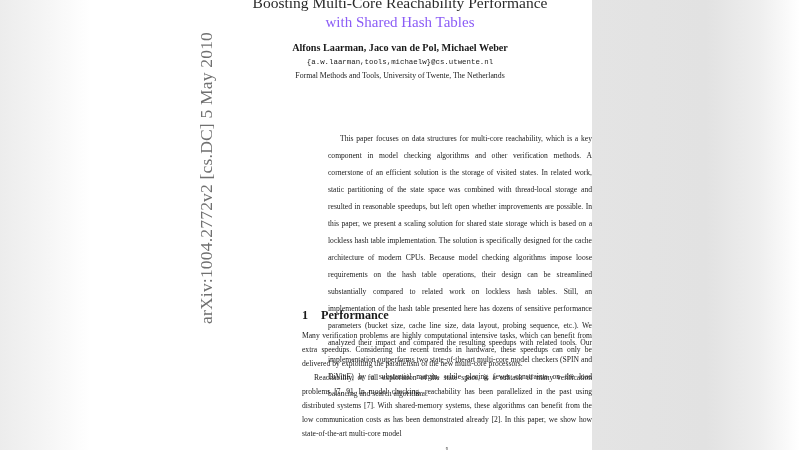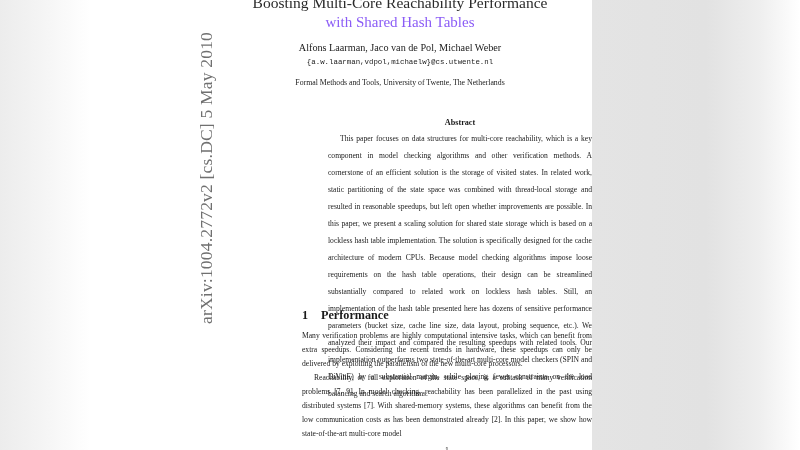--- a/index.html
+++ b/index.html
@@ -30,23 +30,23 @@
     position: absolute;
     left: 208px;
     top: -6px;
     width: 384px;
     height: 460px;
     background: #ffffff;
   }
   .center { position: absolute; left: 0; width: 100%; text-align: center; white-space: nowrap; }
   #title-line1 { top: 0px; font-size: 15.5px; color: #2a2a2a; }
   #title-line2 { top: 20px; font-size: 15px; color: #8b5cf6; }
-  #authors { top: 48px; font-size: 10.2px; }
+  #authors { top: 48px; font-size: 10.2px; font-weight: bold; }
   #emails { top: 64px; font-family: "Liberation Mono", "DejaVu Sans Mono", monospace; font-size: 7.4px; }
-  #affiliation { top: 77px; font-size: 7.8px; margin-top: 7px; }
+  #affiliation { top: 77px; font-size: 7.8px; }
   #date { top: 92px; font-size: 10.2px; }
 
   #abstract-heading {
     top: 124px;
     font-size: 8.2px;
     font-weight: bold;
   }
   #abstract-body {
     position: absolute;
     left: 120px;
@@ -113,24 +113,23 @@
   <div id="right-gutter"></div>
 
   <div id="page">
     <div id="arxiv-stamp">
       <span>arXiv:1004.2772v2  [cs.DC]  5 May 2010</span>
     </div>
 
     <div id="title-line1" class="center">Boosting Multi-Core Reachability Performance</div>
     <div id="title-line2" class="center">with Shared Hash Tables</div>
     <div id="authors" class="center">Alfons Laarman, Jaco van de Pol, Michael Weber</div>
-    <div id="emails" class="center">{a.w.laarman,vdpol,michaelw}@cs.utwente.nl</div>
+    <div id="emails" class="center">{a.w.laarman,tools,michaelw}@cs.utwente.nl</div>
     <div id="affiliation" class="center">Formal Methods and Tools, University of Twente, The Netherlands</div>
 
-    <div id="abstract-heading" class="center" style="left:120px;width:264px;">Abstract</div>
     <div id="abstract-body">This paper focuses on data structures for multi-core reachability, which is a key component in model checking algorithms and other verification methods. A cornerstone of an efficient solution is the storage of visited states. In related work, static partitioning of the state space was combined with thread-local storage and resulted in reasonable speedups, but left open whether improvements are possible. In this paper, we present a scaling solution for shared state storage which is based on a lockless hash table implementation. The solution is specifically designed for the cache architecture of modern CPUs. Because model checking algorithms impose loose requirements on the hash table operations, their design can be streamlined substantially compared to related work on lockless hash tables. Still, an implementation of the hash table presented here has dozens of sensitive performance parameters (bucket size, cache line size, data layout, probing sequence, etc.). We analyzed their impact and compared the resulting speedups with related tools. Our implementation outperforms two state-of-the-art multi-core model checkers (SPIN and DiVinE) by a substantial margin, while placing fewer constraints on the load balancing and search algorithms.</div>
 
     <div id="section-heading">
       <span class="num">1</span><span>Performance</span>
     </div>
 
     <div id="intro-body">
       <p>Many verification problems are highly computational intensive tasks, which can benefit from extra speedups. Considering the recent trends in hardware, these speedups can only be delivered by exploiting the parallelism of the new multi-core processors.</p>
       <p>Reachability, or full exploration of the state space, is a subtask of many verification problems [7, 9]. In model checking, reachability has been parallelized in the past using distributed systems [7]. With shared-memory systems, these algorithms can benefit from the low communication costs as has been demonstrated already [2]. In this paper, we show how state-of-the-art multi-core model</p>
     </div>

